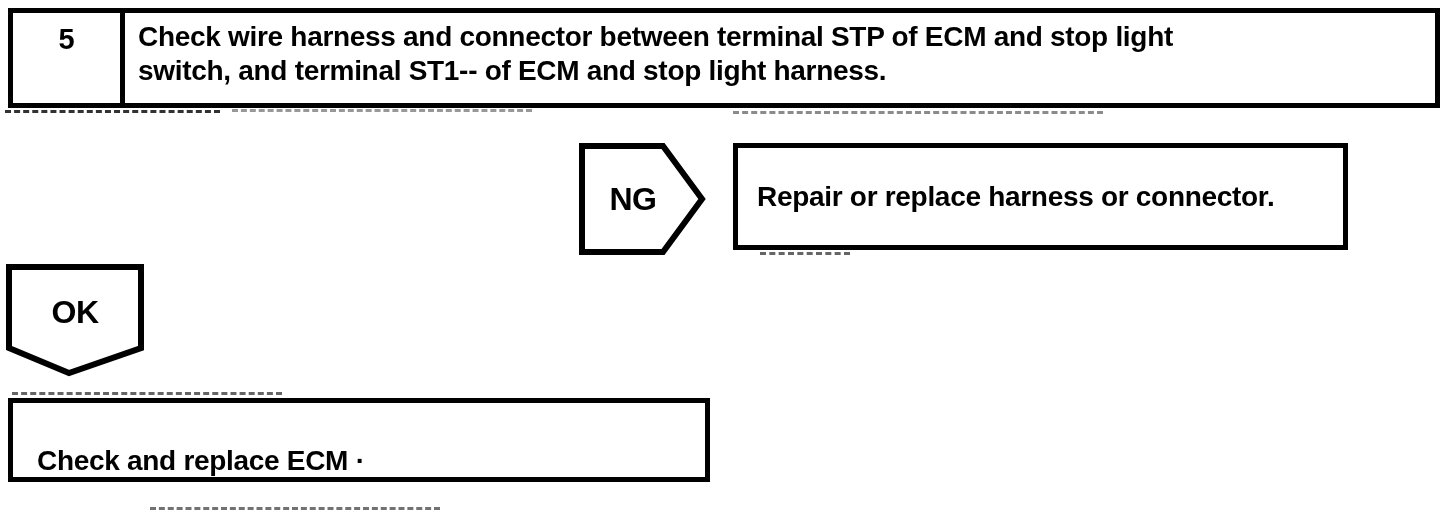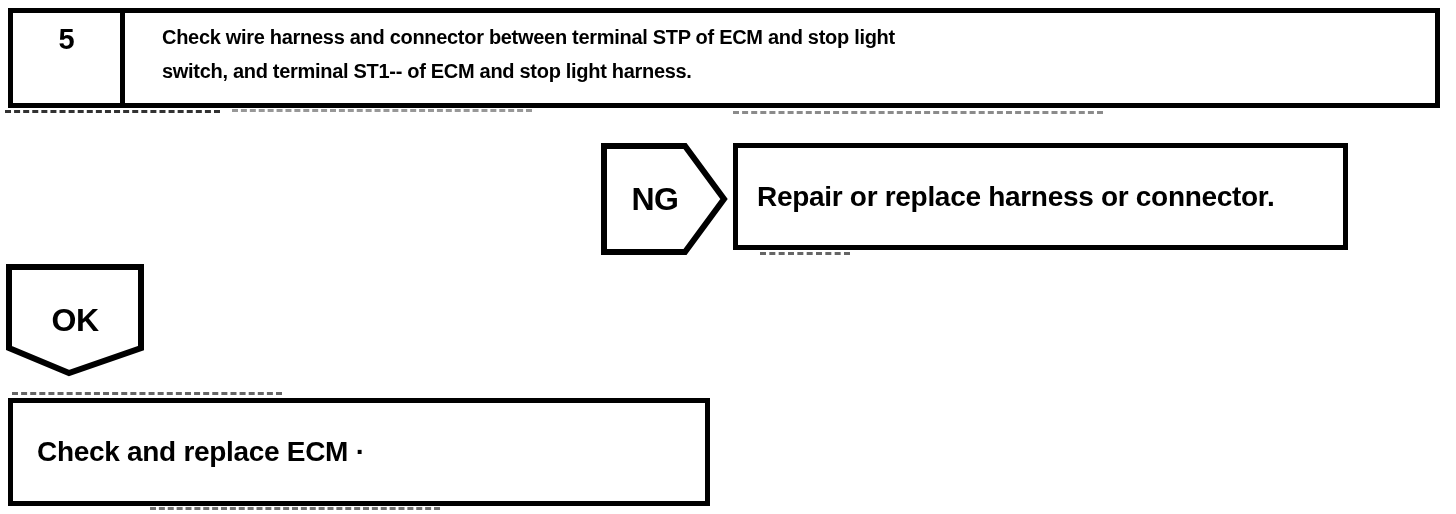--- a/index.html
+++ b/index.html
@@ -42,33 +42,32 @@
     box-sizing: border-box;
     display: flex;
     justify-content: center;
     align-items: flex-start;
     padding-top: 10px;
     font-size: 29px;
   }
   .step-desc {
     flex: 1;
     padding: 7px 0 0 13px;
-    font-size: 20px;
+    font-size: 28px;
     line-height: 34px;
     letter-spacing: -0.3px;
     white-space: nowrap;
     overflow: hidden;
-    margin-left: 24px;
   }
   
   .pent-wrap {
     position: absolute;
   }
   .ng-wrap {
-    left: 600px;
+    left: 578px;
     top: 142px;
     width: 130px;
     height: 114px;
   }
   .ok-wrap {
     left: 5px;
     top: 263px;
     width: 140px;
     height: 114px;
   }
@@ -86,43 +85,43 @@
     letter-spacing: -0.5px;
   }
   .ng-label {
     left: 0;
     top: 0;
     width: 110px;
     height: 114px;
   }
   .ok-label {
     left: 0;
-    top: 12px;
+    top: 4px;
     width: 140px;
     height: 90px;
   }
   
   .repair-box {
     left: 733px;
     top: 143px;
     width: 615px;
     height: 107px;
     display: flex;
     align-items: center;
     padding-left: 19px;
     font-size: 28px;
     letter-spacing: -0.3px;
   }
   .final-box {
     left: 8px;
     top: 398px;
     width: 702px;
-    height: 108px;
+    height: 84px;
     display: flex;
-    align-items: center;
+    align-items: flex-end;
     padding-left: 24px;
     font-size: 28px;
     letter-spacing: -0.3px;
   }
   
   .artifact {
     position: absolute;
     height: 0;
     border-top: 3px dashed #000000;
     opacity: 0.55;

